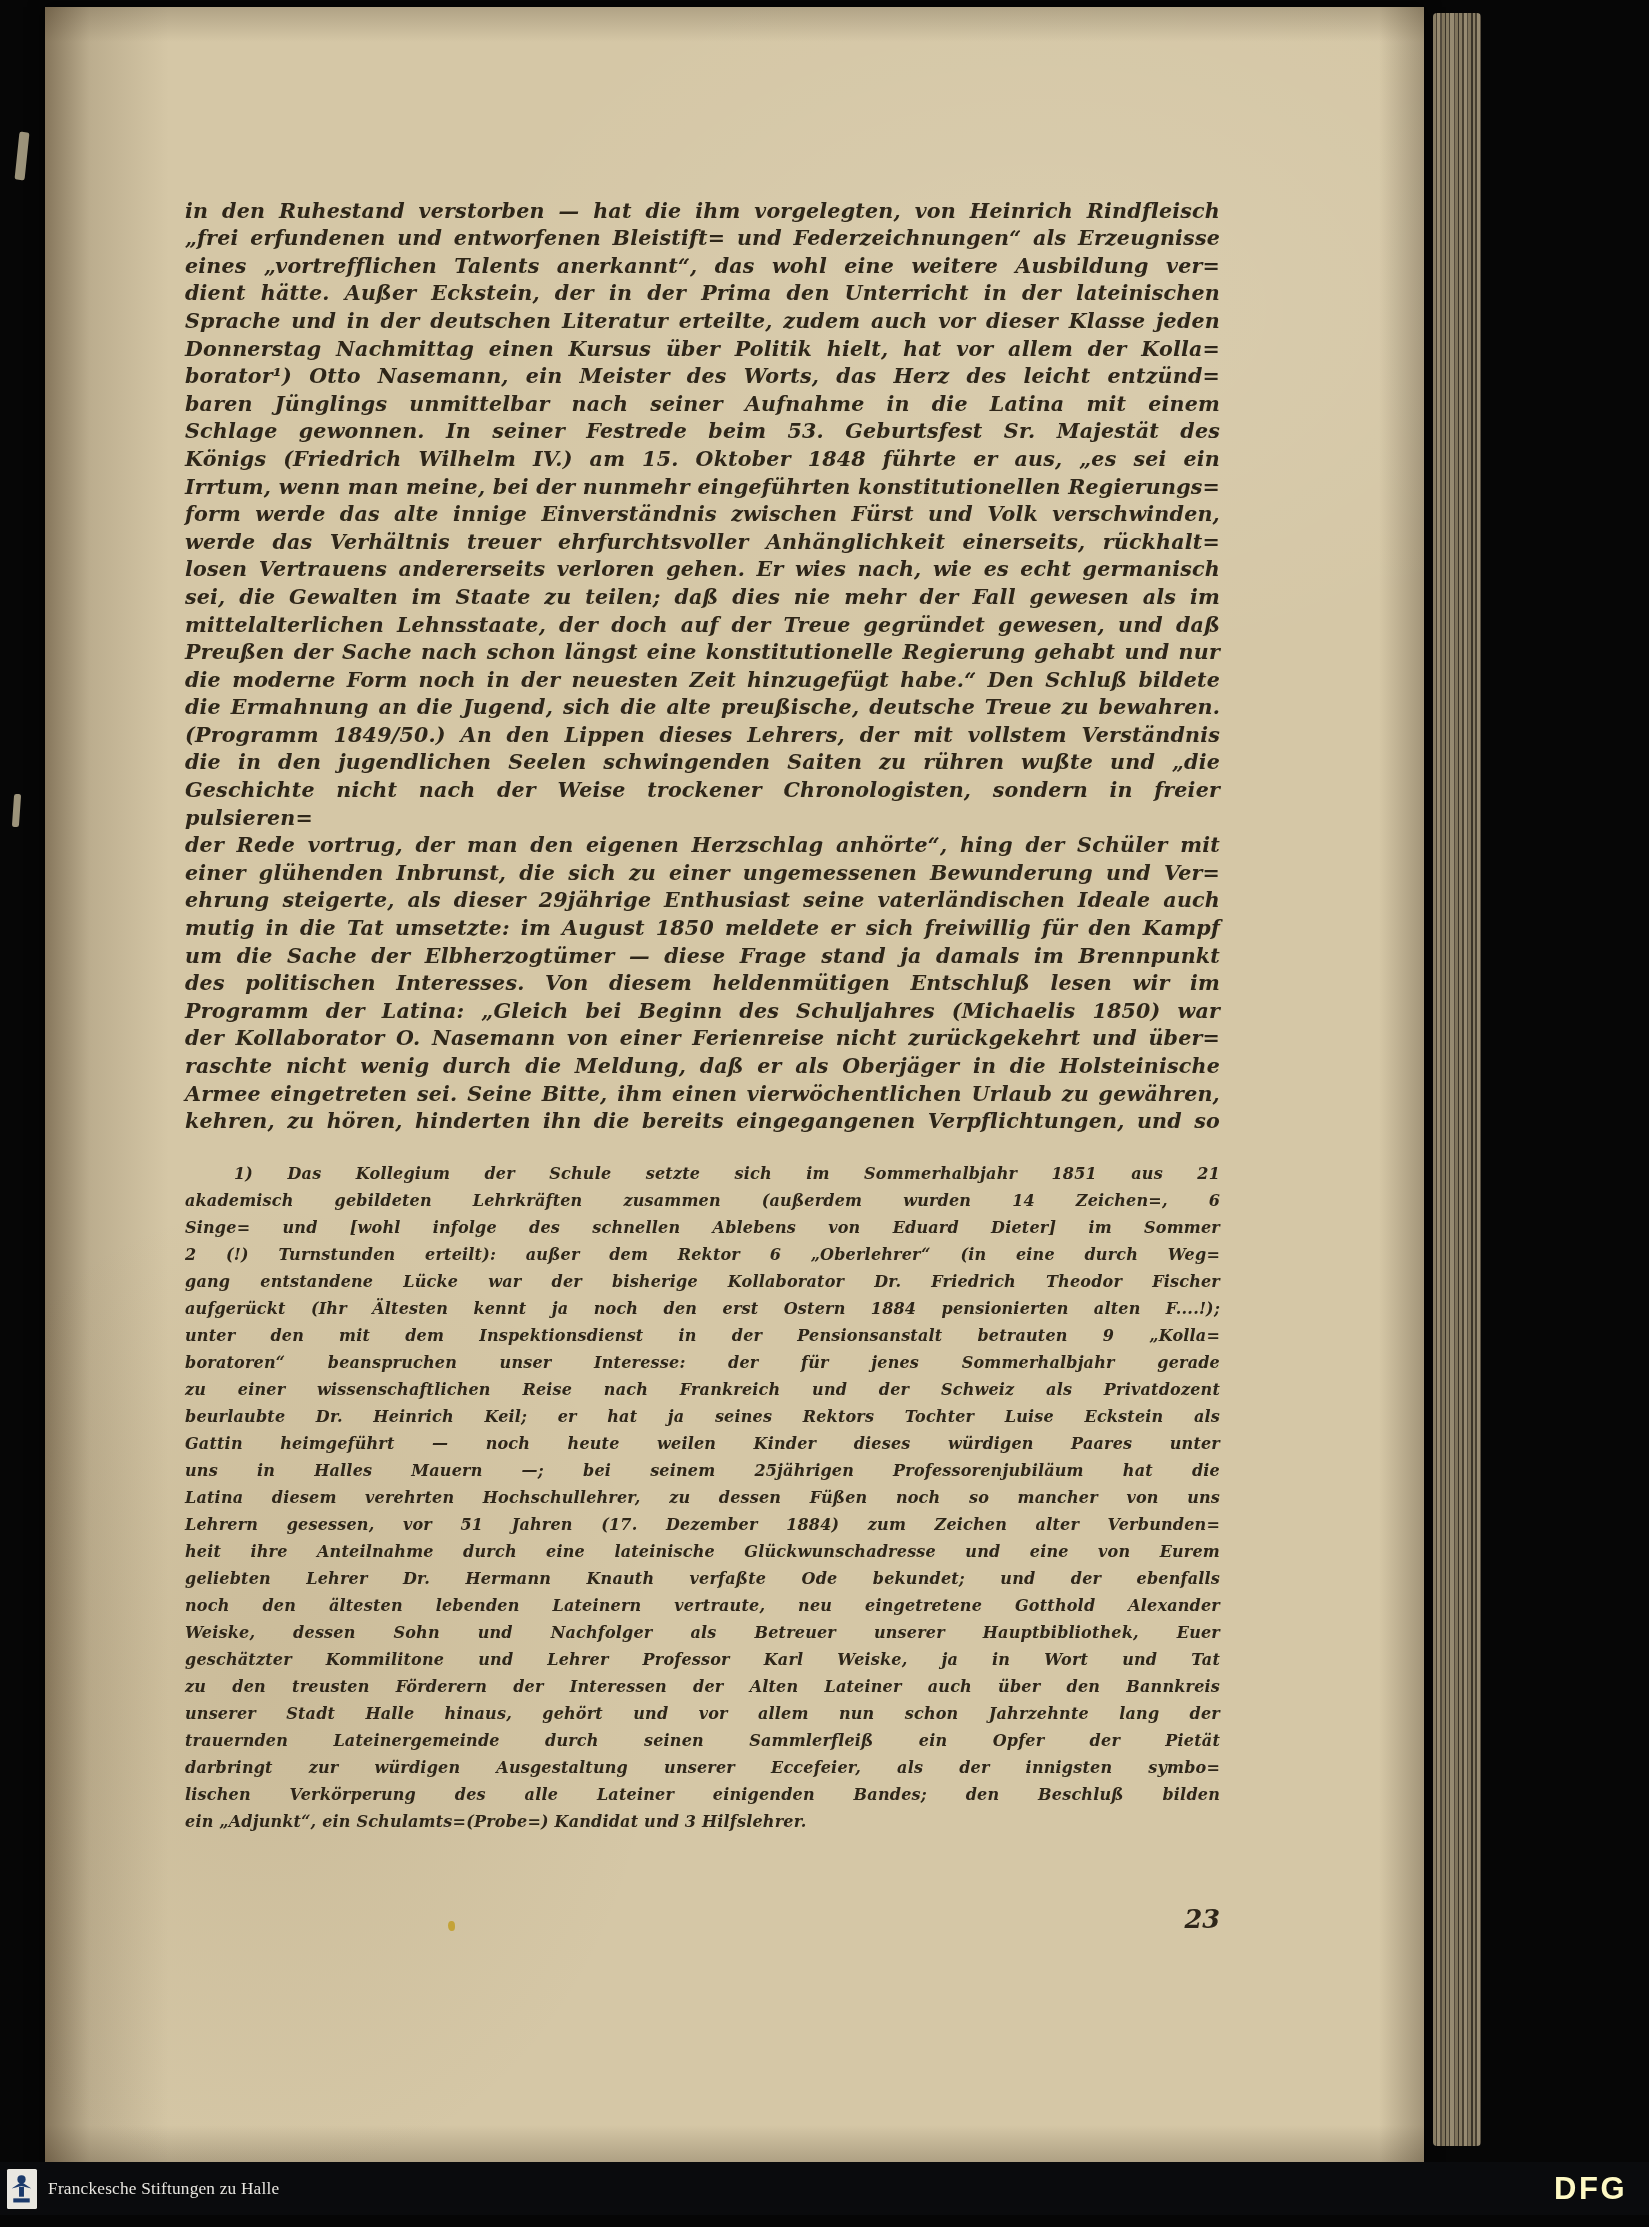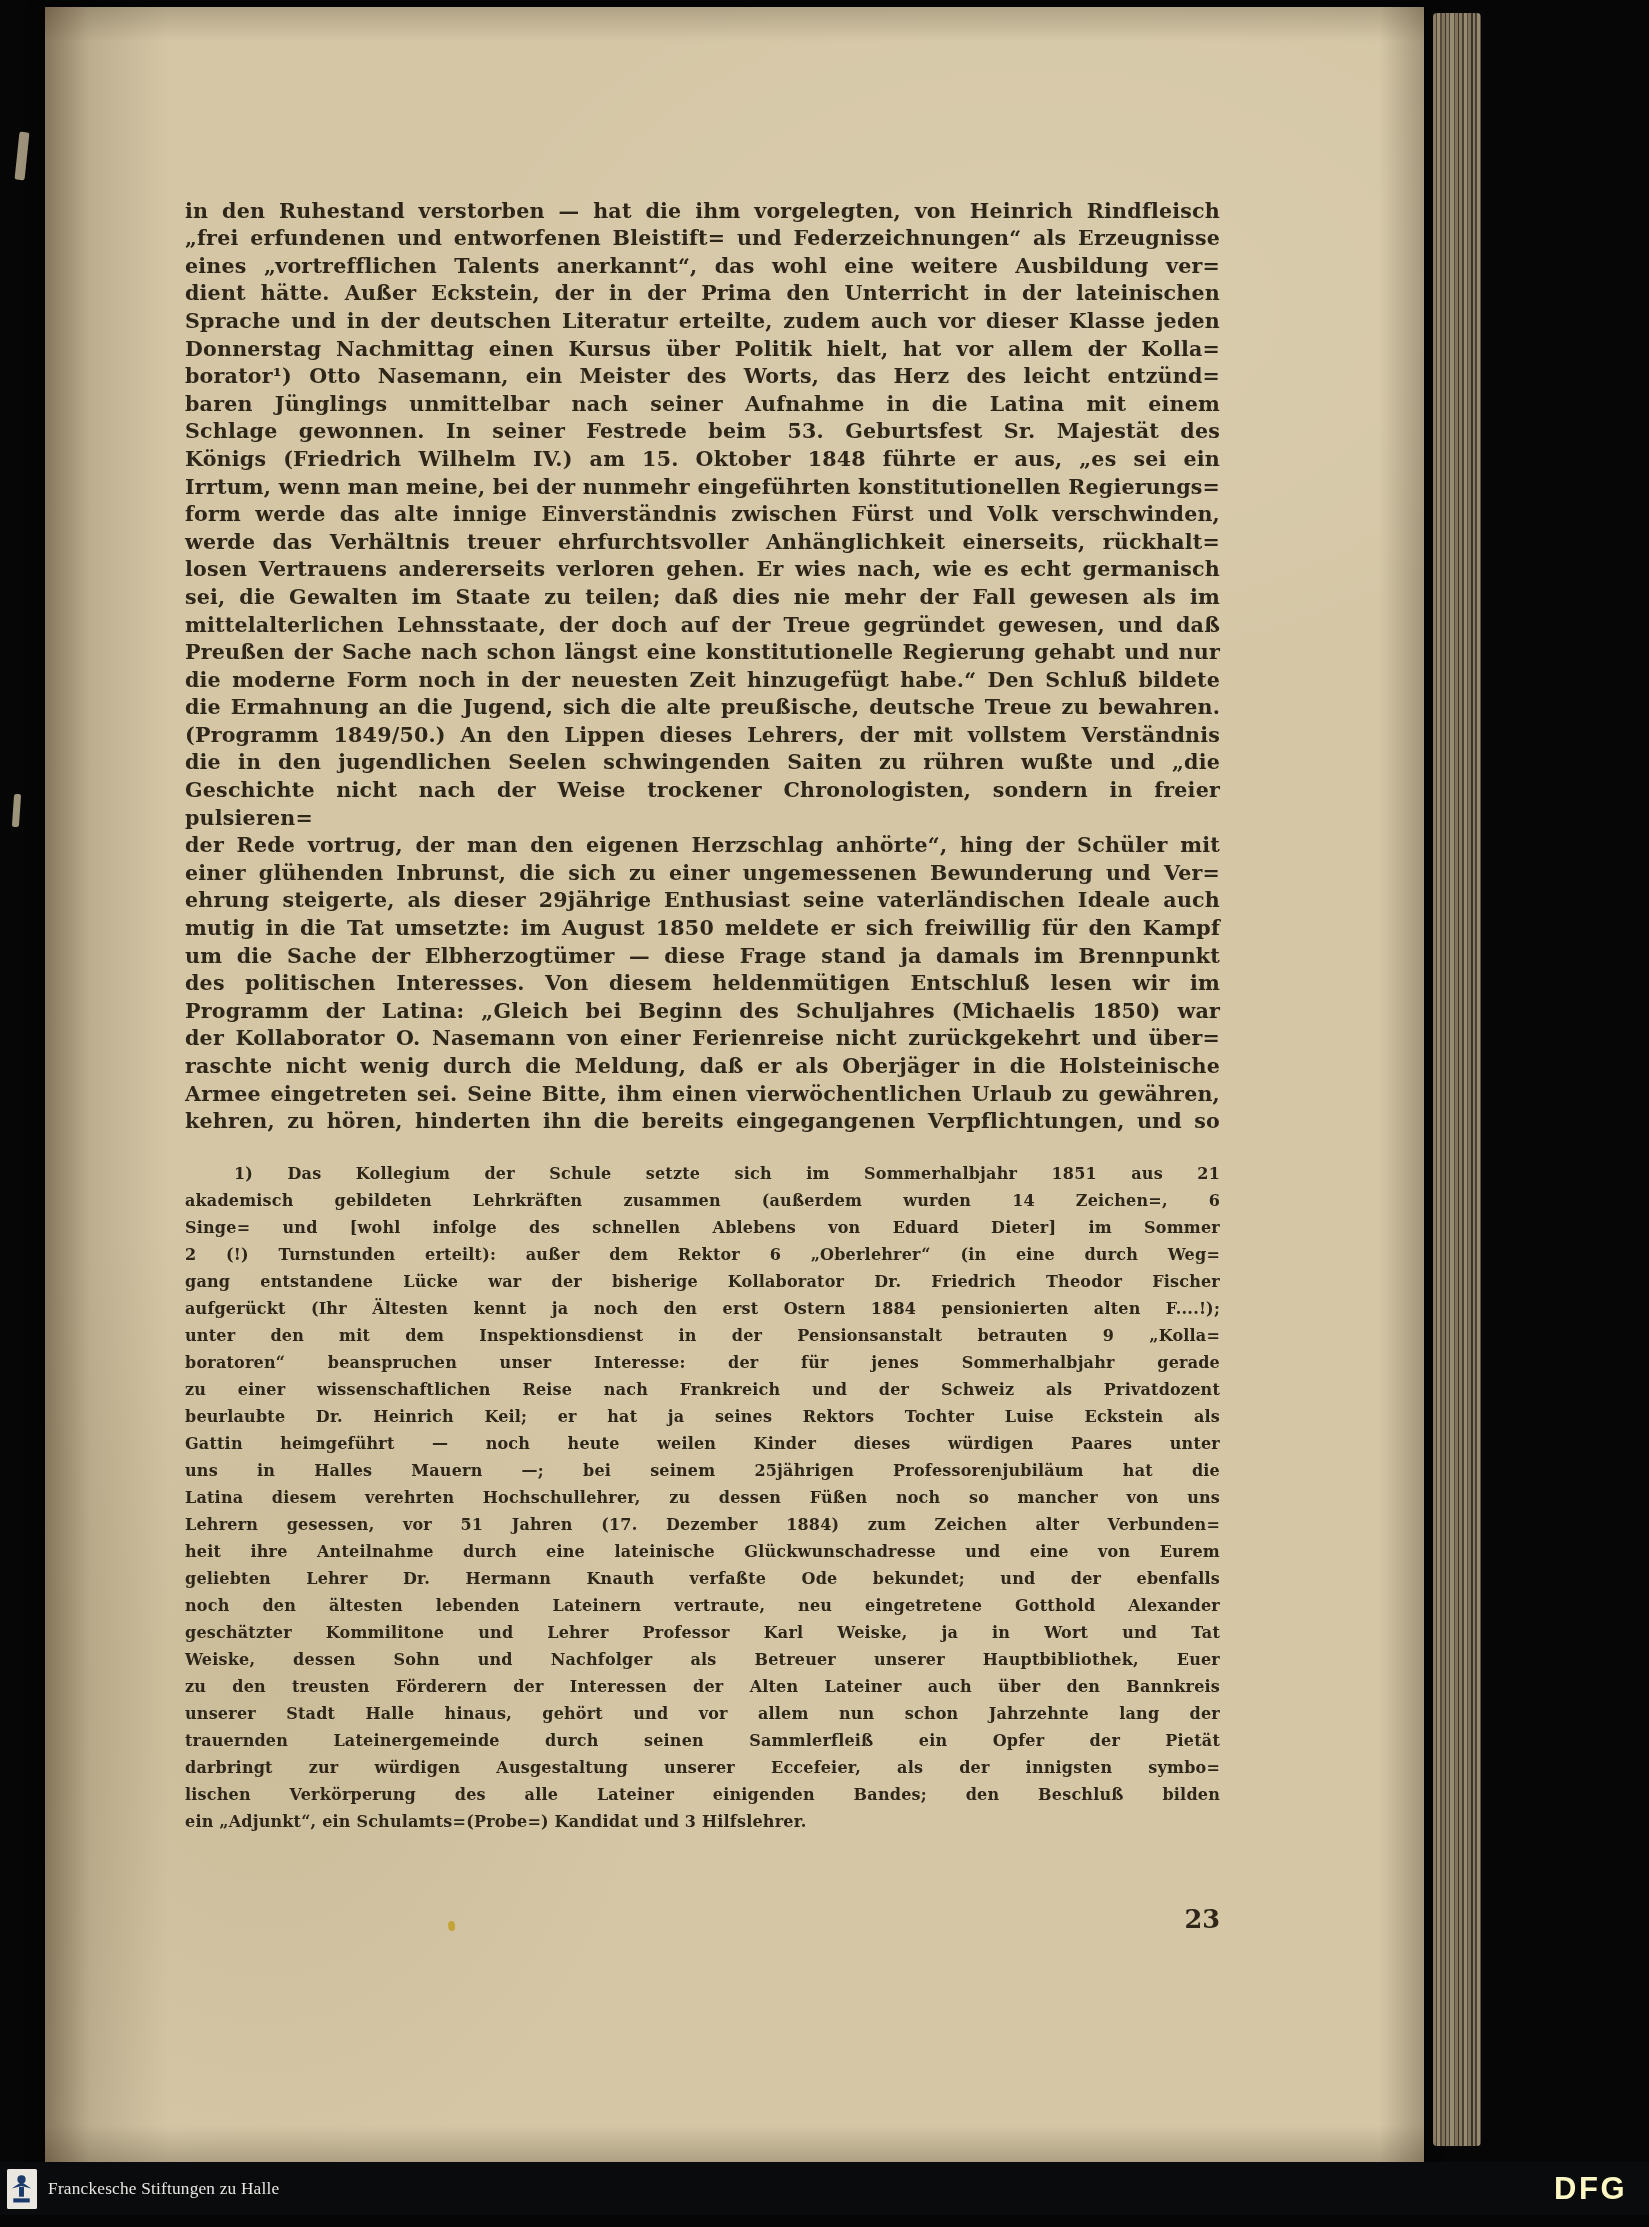--- a/index.html
+++ b/index.html
@@ -24,20 +24,21 @@
     width: 1379px; height: 2163px;
     background:
       radial-gradient(907px 577px at 72% 14%, rgba(255,255,248,0.10), transparent 65%),
       radial-gradient(660px 825px at 16% 78%, rgba(110,85,40,0.10), transparent 60%),
       linear-gradient(to right, rgba(55,38,18,0.50) 0px, rgba(55,38,18,0.16) 45px, rgba(0,0,0,0) 124px),
       linear-gradient(to left, rgba(45,32,16,0.30) 0px, rgba(0,0,0,0) 45px),
       linear-gradient(to bottom, rgba(45,32,16,0.22) 0px, rgba(0,0,0,0) 35px),
       linear-gradient(to top, rgba(45,32,16,0.28) 0px, rgba(0,0,0,0) 45px),
       var(--paper, #d5c7a6);
     box-shadow: 0 0 15px rgba(0,0,0,0.8);
+    font-style: italic;
   }
 
   
   .page-stack {
     position: absolute;
     left: 1433px; top: 13.2px;
     width: 48px; height: 2133px;
     background: repeating-linear-gradient(to right,
       #b3a483 0px 2.5px, #5d5340 2.5px 4.1px, #c7b795 4.1px 7.4px,
       #6e6350 7.4px 9px, #a99a79 9px 11.5px, #4a4234 11.5px 13.2px);
@@ -170,22 +171,22 @@
         <div class="line">boratoren“ beanspruchen unser Interesse: der für jenes Sommerhalbjahr gerade</div>
         <div class="line">zu einer wissenschaftlichen Reise nach Frankreich und der Schweiz als Privatdozent</div>
         <div class="line">beurlaubte Dr. Heinrich Keil; er hat ja seines Rektors Tochter Luise Eckstein als</div>
         <div class="line">Gattin heimgeführt — noch heute weilen Kinder dieses würdigen Paares unter</div>
         <div class="line">uns in Halles Mauern —; bei seinem 25jährigen Professorenjubiläum hat die</div>
         <div class="line">Latina diesem verehrten Hochschullehrer, zu dessen Füßen noch so mancher von uns</div>
         <div class="line">Lehrern gesessen, vor 51 Jahren (17. Dezember 1884) zum Zeichen alter Verbunden=</div>
         <div class="line">heit ihre Anteilnahme durch eine lateinische Glückwunschadresse und eine von Eurem</div>
         <div class="line">geliebten Lehrer Dr. Hermann Knauth verfaßte Ode bekundet; und der ebenfalls</div>
         <div class="line">noch den ältesten lebenden Lateinern vertraute, neu eingetretene Gotthold Alexander</div>
+        <div class="line">Weiske, dessen Sohn und Nachfolger als Betreuer unserer Hauptbibliothek, Euer</div>
         <div class="line">geschätzter Kommilitone und Lehrer Professor Karl Weiske, ja in Wort und Tat</div>
-        <div class="line">Weiske, dessen Sohn und Nachfolger als Betreuer unserer Hauptbibliothek, Euer</div>
         <div class="line">zu den treusten Förderern der Interessen der Alten Lateiner auch über den Bannkreis</div>
         <div class="line">unserer Stadt Halle hinaus, gehört und vor allem nun schon Jahrzehnte lang der</div>
         <div class="line">trauernden Lateinergemeinde durch seinen Sammlerfleiß ein Opfer der Pietät</div>
         <div class="line">darbringt zur würdigen Ausgestaltung unserer Eccefeier, als der innigsten symbo=</div>
         <div class="line">lischen Verkörperung des alle Lateiner einigenden Bandes; den Beschluß bilden</div>
         <div class="line last">ein „Adjunkt“, ein Schulamts=(Probe=) Kandidat und 3 Hilfslehrer.</div>
       </div>
     <div class="page-number">23</div>
     <div class="speck"></div>
   </div>

